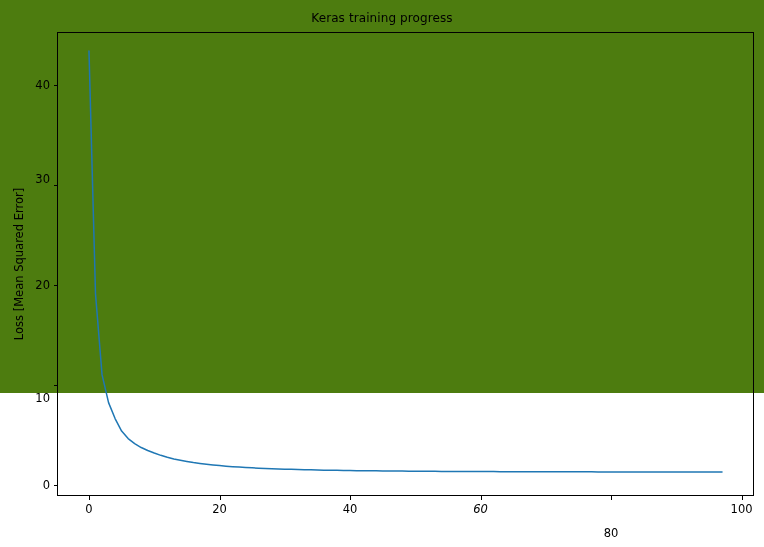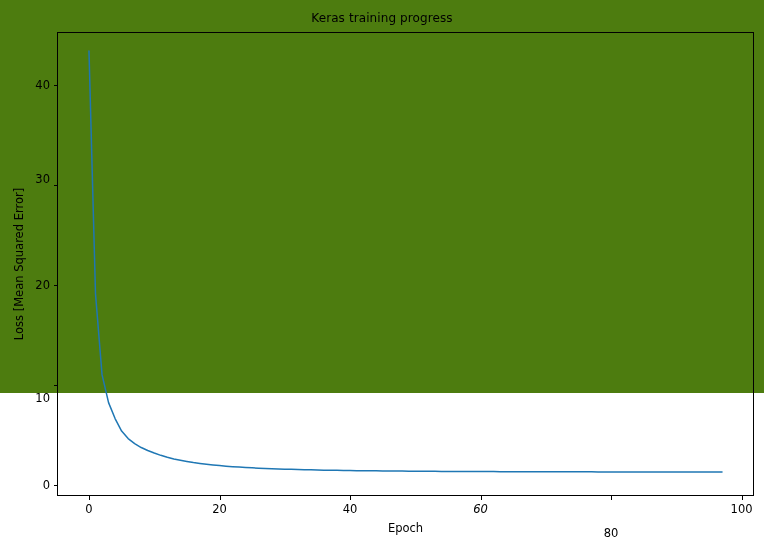--- a/index.html
+++ b/index.html
@@ -139,16 +139,15 @@
       <div class="xtick-label" style="left: 350.027px; top: 502px;">40</div>
       <div class="xtick-mark" style="left: 350.027px; top: 496px;"></div>
       <div class="xtick-label" style="left: 480.551px; top: 502px; font-style: italic;">60</div>
       <div class="xtick-mark" style="left: 480.551px; top: 496px;"></div>
       <div class="xtick-label" style="left: 611.076px; top: 526px;">80</div>
       <div class="xtick-mark" style="left: 611.076px; top: 496px;"></div>
       <div class="xtick-label" style="left: 741.6px; top: 502px;">100</div>
       <div class="xtick-mark" style="left: 741.6px; top: 496px;"></div>
     </div>
 
-  <div id="xlabel">Epoch</div>
   <div id="ylabel">Loss [Mean Squared Error]</div>
 
 </div>
 
 </body></html>

